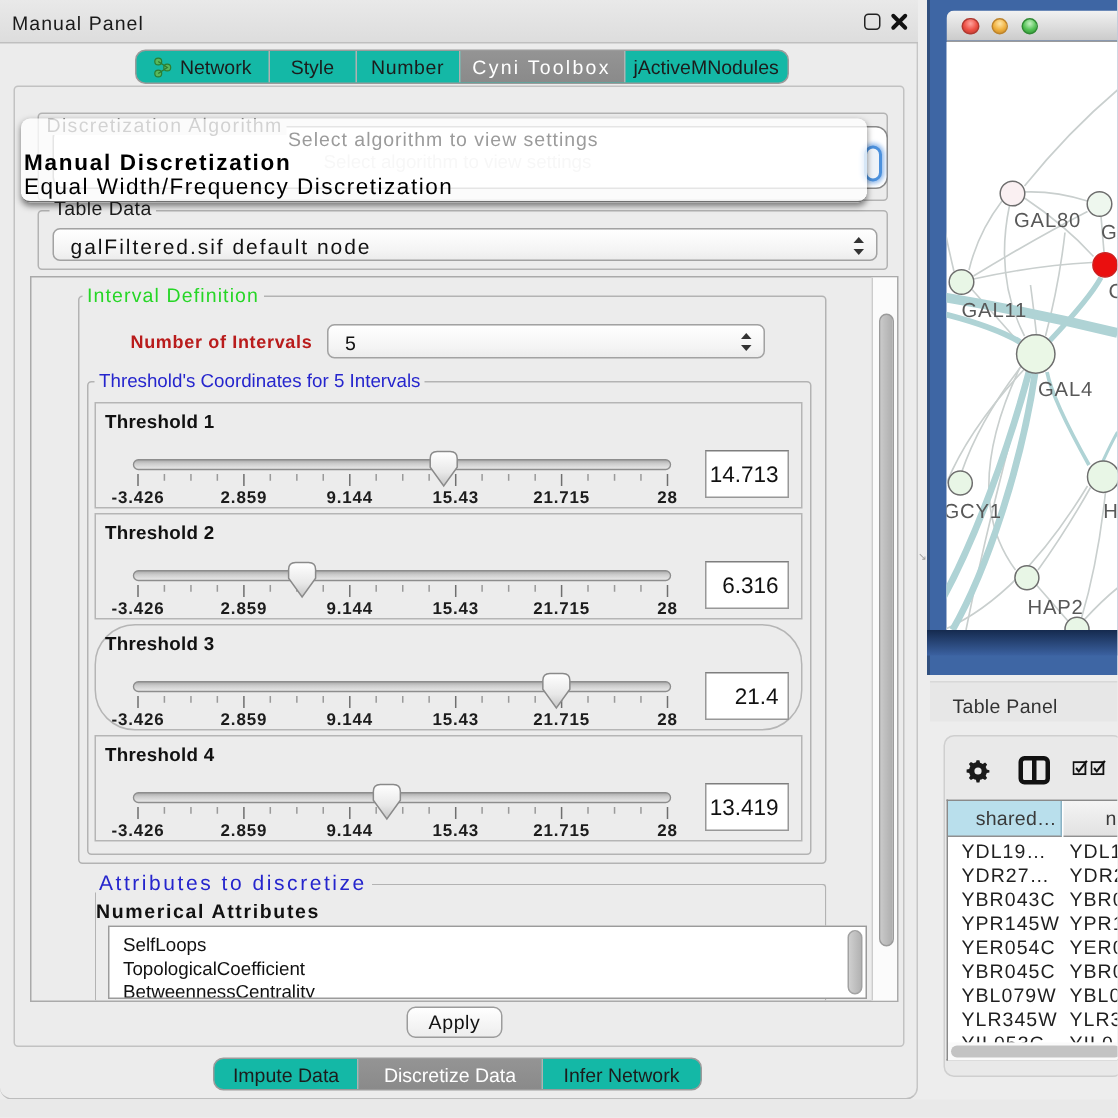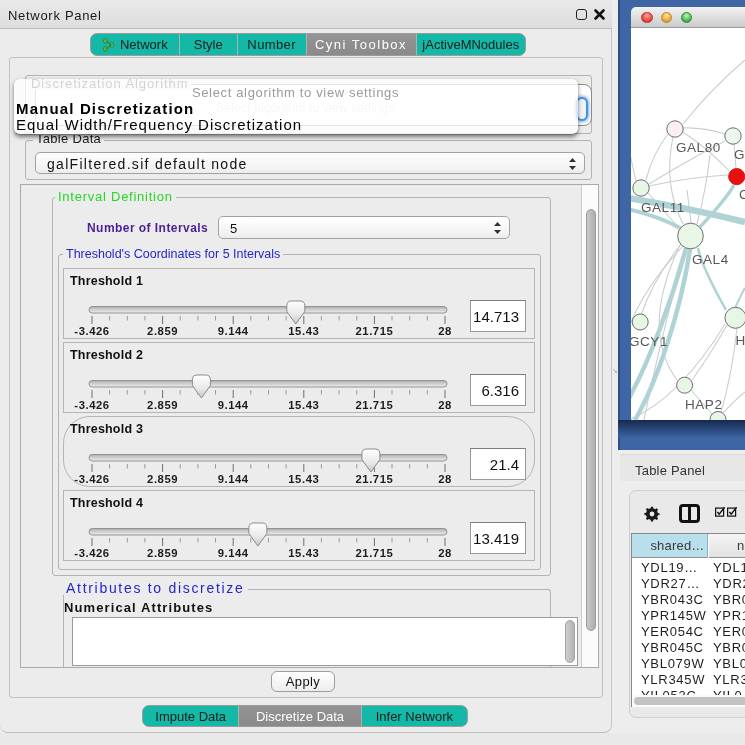--- a/index.html
+++ b/index.html
@@ -15,21 +15,21 @@
 .seg > div:first-child { border-left:none; }
 .seg .sel { background:linear-gradient(#949494,#8a8a8a); color:#fff; }
 .fld { position:absolute; width:56px; height:32px; background:#fff; border:1px solid #989898; border-top-color:#7e7e7e; font-size:15px; color:#111; text-align:right; padding-right:6px; line-height:32px; }
 .thr { position:absolute; left:63px; width:472px; height:71px; border:1px solid #b5b5b5; background:#ececec; }
 .thrtitle { position:absolute; left:6px; top:5px; font-size:12.5px; font-weight:bold; color:#111; letter-spacing:0.2px; }
 </style></head>
 <body>
 <div id="scene">
 <div class="abs" style="left:0;top:0;width:612px;height:733px;background:#ececec;border-right:1px solid #c6c6c6;border-bottom:1px solid #bdbdbd;border-radius:0 0 8px 8px;"></div>
 <div class="abs" style="left:0;top:0;width:612px;height:29px;background:linear-gradient(#e9e9e9,#dddddd);border-bottom:1px solid #bfbfbf;"></div>
-<div class="abs" style="left:8px;top:8px;font-size:13px;color:#1a1a1a;letter-spacing:0.7px;">Network Panel</div>
+<div class="abs" style="left:8px;top:8px;font-size:13px;color:#1a1a1a;letter-spacing:0.7px;">Manual Panel</div>
 <div class="abs" style="left:576px;top:9px;width:11px;height:11px;border:1.6px solid #222;border-radius:3px;"></div>
 <svg class="abs" style="left:593px;top:8px" width="13" height="13" viewBox="0 0 13 13">
       <path d="M2.5 2.5 L10.5 10.5 M10.5 2.5 L2.5 10.5" stroke="#111" stroke-width="2.6" stroke-linecap="round"></path>
     </svg>
 <div class="seg" style="left:90px;top:33px;width:436px;height:23px;">
 <div style="width:88px;"><svg width="13" height="14" viewBox="0 0 13 14" style="margin-right:5px">
           <circle cx="3.5" cy="3" r="2.3" fill="#59b85c" stroke="#2d7d31" stroke-width="0.8"></circle>
           <circle cx="3.5" cy="11" r="2.3" fill="#59b85c" stroke="#2d7d31" stroke-width="0.8"></circle>
           <circle cx="9.5" cy="7" r="2.3" fill="#59b85c" stroke="#2d7d31" stroke-width="0.8"></circle>
           <path d="M3.5 3 L9.5 7 L3.5 11" stroke="#2d7d31" stroke-width="0.9" fill="none"></path>
@@ -52,21 +52,21 @@
       <svg class="updown" style="right:7px;top:4px;" viewBox="0 0 9 14">
         <path d="M1 5 L4.5 1 L8 5 Z" fill="#333"></path>
         <path d="M1 9 L4.5 13 L8 9 Z" fill="#333"></path>
       </svg>
     </div>
 <div class="abs" style="left:20px;top:184px;width:579px;height:484px;border:1px solid #aaaaaa;background:#ececec;"></div>
 <div class="abs" style="left:581px;top:185px;width:17px;height:482px;background:#fbfbfb;border-left:1px solid #cccccc;"></div>
 <div class="abs" style="left:585.5px;top:209px;width:10.5px;height:422px;border-radius:6px;background:linear-gradient(90deg,#c9c9c9,#aeaeae);border:1px solid #9b9b9b;"></div>
 <div class="grp" style="left:52px;top:197px;width:499px;height:379px;"></div>
 <div class="grptitle" style="left:55px;top:190px;color:#26d626;font-size:13px;letter-spacing:0.75px;">Interval Definition</div>
-<div class="abs" style="left:87px;top:221px;font-size:12px;font-weight:bold;color:#4c1d95;letter-spacing:0.45px;">Number of Intervals</div>
+<div class="abs" style="left:87px;top:221px;font-size:12px;font-weight:bold;color:#b91c1c;letter-spacing:0.45px;">Number of Intervals</div>
 <div class="combo" style="left:218px;top:216px;width:292px;height:23px;">
       <span style="position:absolute;left:11px;top:4px;">5</span>
       <svg class="updown" style="right:7px;top:4px;" viewBox="0 0 9 14">
         <path d="M1 5 L4.5 1 L8 5 Z" fill="#333"></path>
         <path d="M1 9 L4.5 13 L8 9 Z" fill="#333"></path>
       </svg>
     </div>
 <div class="grp" style="left:58px;top:254px;width:483px;height:316px;"></div>
 <div class="grptitle" style="left:63px;top:248px;color:#2525cd;">Threshold's Coordinates for 5 Intervals</div>
 <div class="thr" style="top:268px;">
@@ -226,20 +226,21 @@
         <g transform="translate(193.9,40.5)">
           <path d="M-9,2 L-9,-3.8 Q-9,-8.5 -4.3,-8.5 L4.3,-8.5 Q9,-8.5 9,-3.8 L9,2 L0,14.5 Z" fill="url(#thg)" stroke="#8a8a8a" stroke-width="1"></path>
         </g>
       </svg>
 </div>
 <div class="fld" style="left:470px;top:522px;">13.419</div>
 <div class="abs" style="left:63px;top:589px;width:488px;height:78px;border:1px solid #b3b3b3;border-bottom:none;border-radius:3px 3px 0 0;"></div>
 <div class="grptitle" style="left:63px;top:582px;color:#2525cd;font-size:14px;letter-spacing:1.7px;">Attributes to discretize</div>
 <div class="abs" style="left:64px;top:600px;font-size:13px;font-weight:bold;color:#111;letter-spacing:1.1px;">Numerical Attributes</div>
 <div class="abs" style="left:72px;top:617px;width:506px;height:49px;background:#fff;border:1px solid #9b9b9b;overflow:hidden;">
+      <div style="position:absolute;left:9px;top:5px;font-size:12.5px;color:#111;line-height:15.5px;">SelfLoops<br>TopologicalCoefficient<br>BetweennessCentrality</div>
       <div style="position:absolute;right:2px;top:2px;width:10px;height:43px;background:linear-gradient(90deg,#cfcfcf,#b2b2b2);border:1px solid #a2a2a2;border-radius:5px;"></div>
     </div>
 <div class="abs" style="left:271px;top:671px;width:64px;height:21px;border:1px solid #9c9c9c;border-radius:6px;background:linear-gradient(#ffffff,#ededed);font-size:13px;color:#111;text-align:center;line-height:19px;letter-spacing:0.4px;">Apply</div>
 <div class="seg" style="left:142px;top:705px;width:326px;height:22px;">
 <div style="width:96px;">Impute Data</div>
 <div class="sel" style="width:123px;">Discretize Data</div>
 <div style="width:107px;">Infer Network</div>
 </div>
 <div class="abs" style="left:0;top:733px;width:745px;height:12px;background:#e9e9e9;"></div>
 <div class="abs" style="left:612px;top:367px;font-size:7px;color:#a0a0a0;">↘</div>

